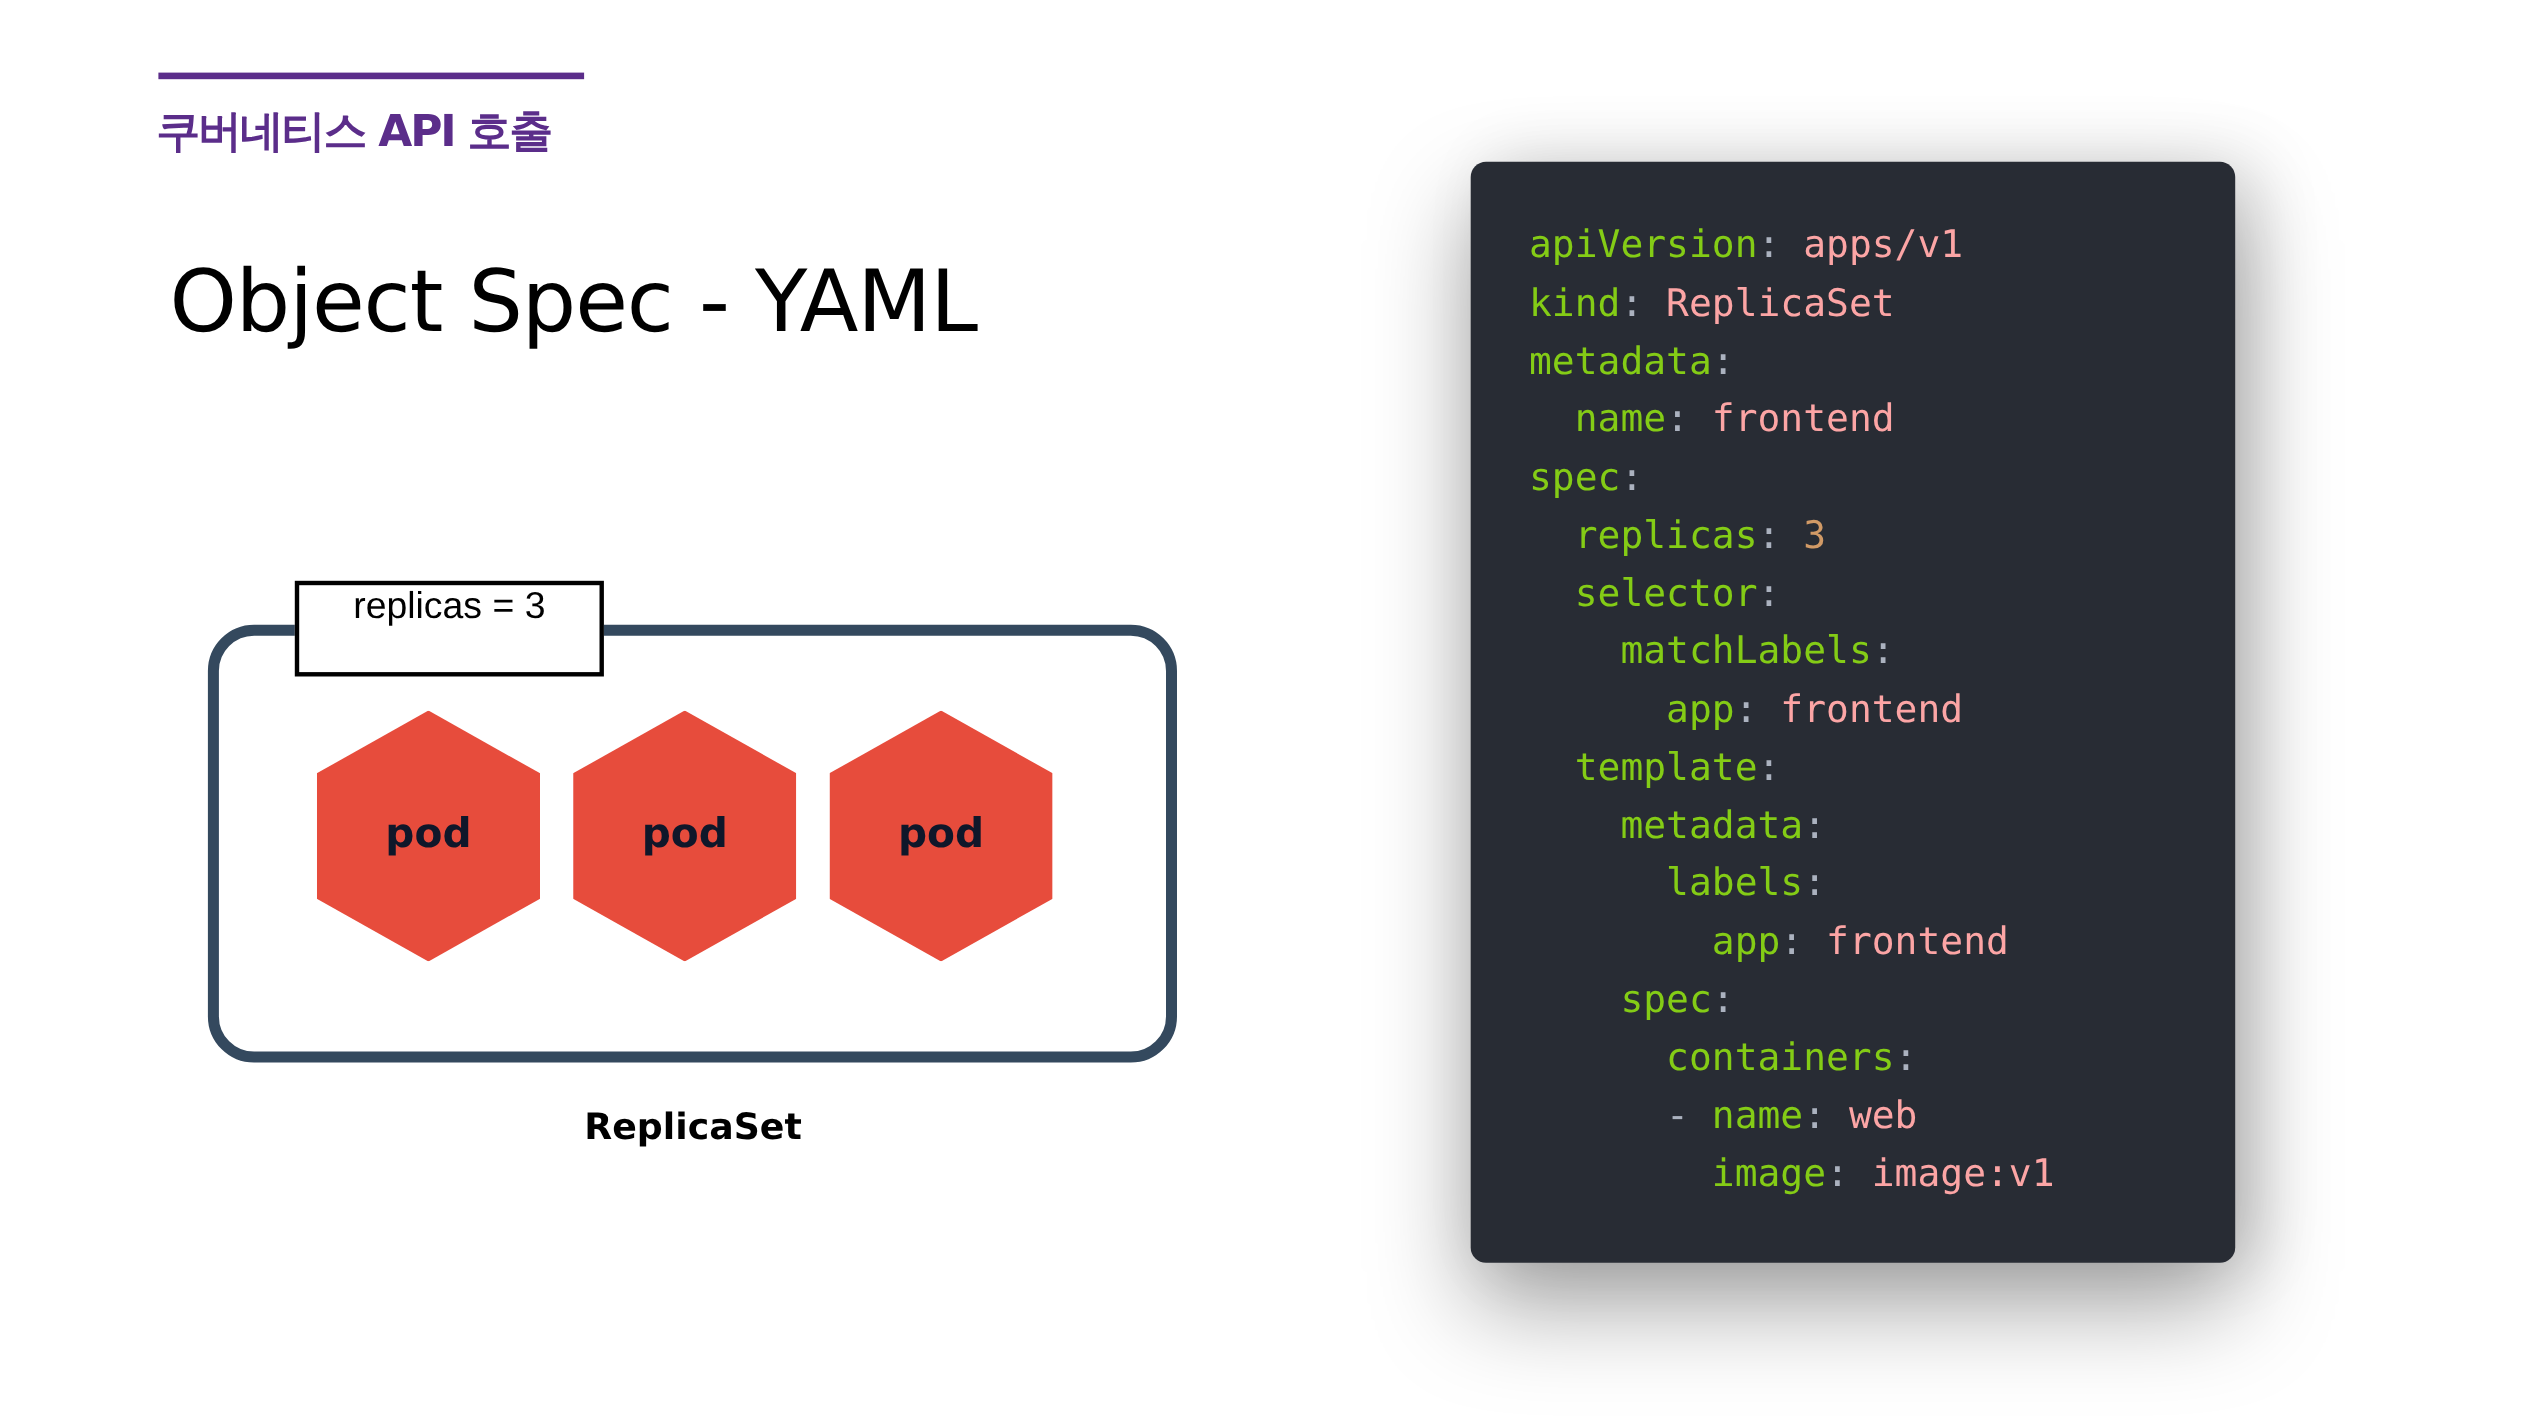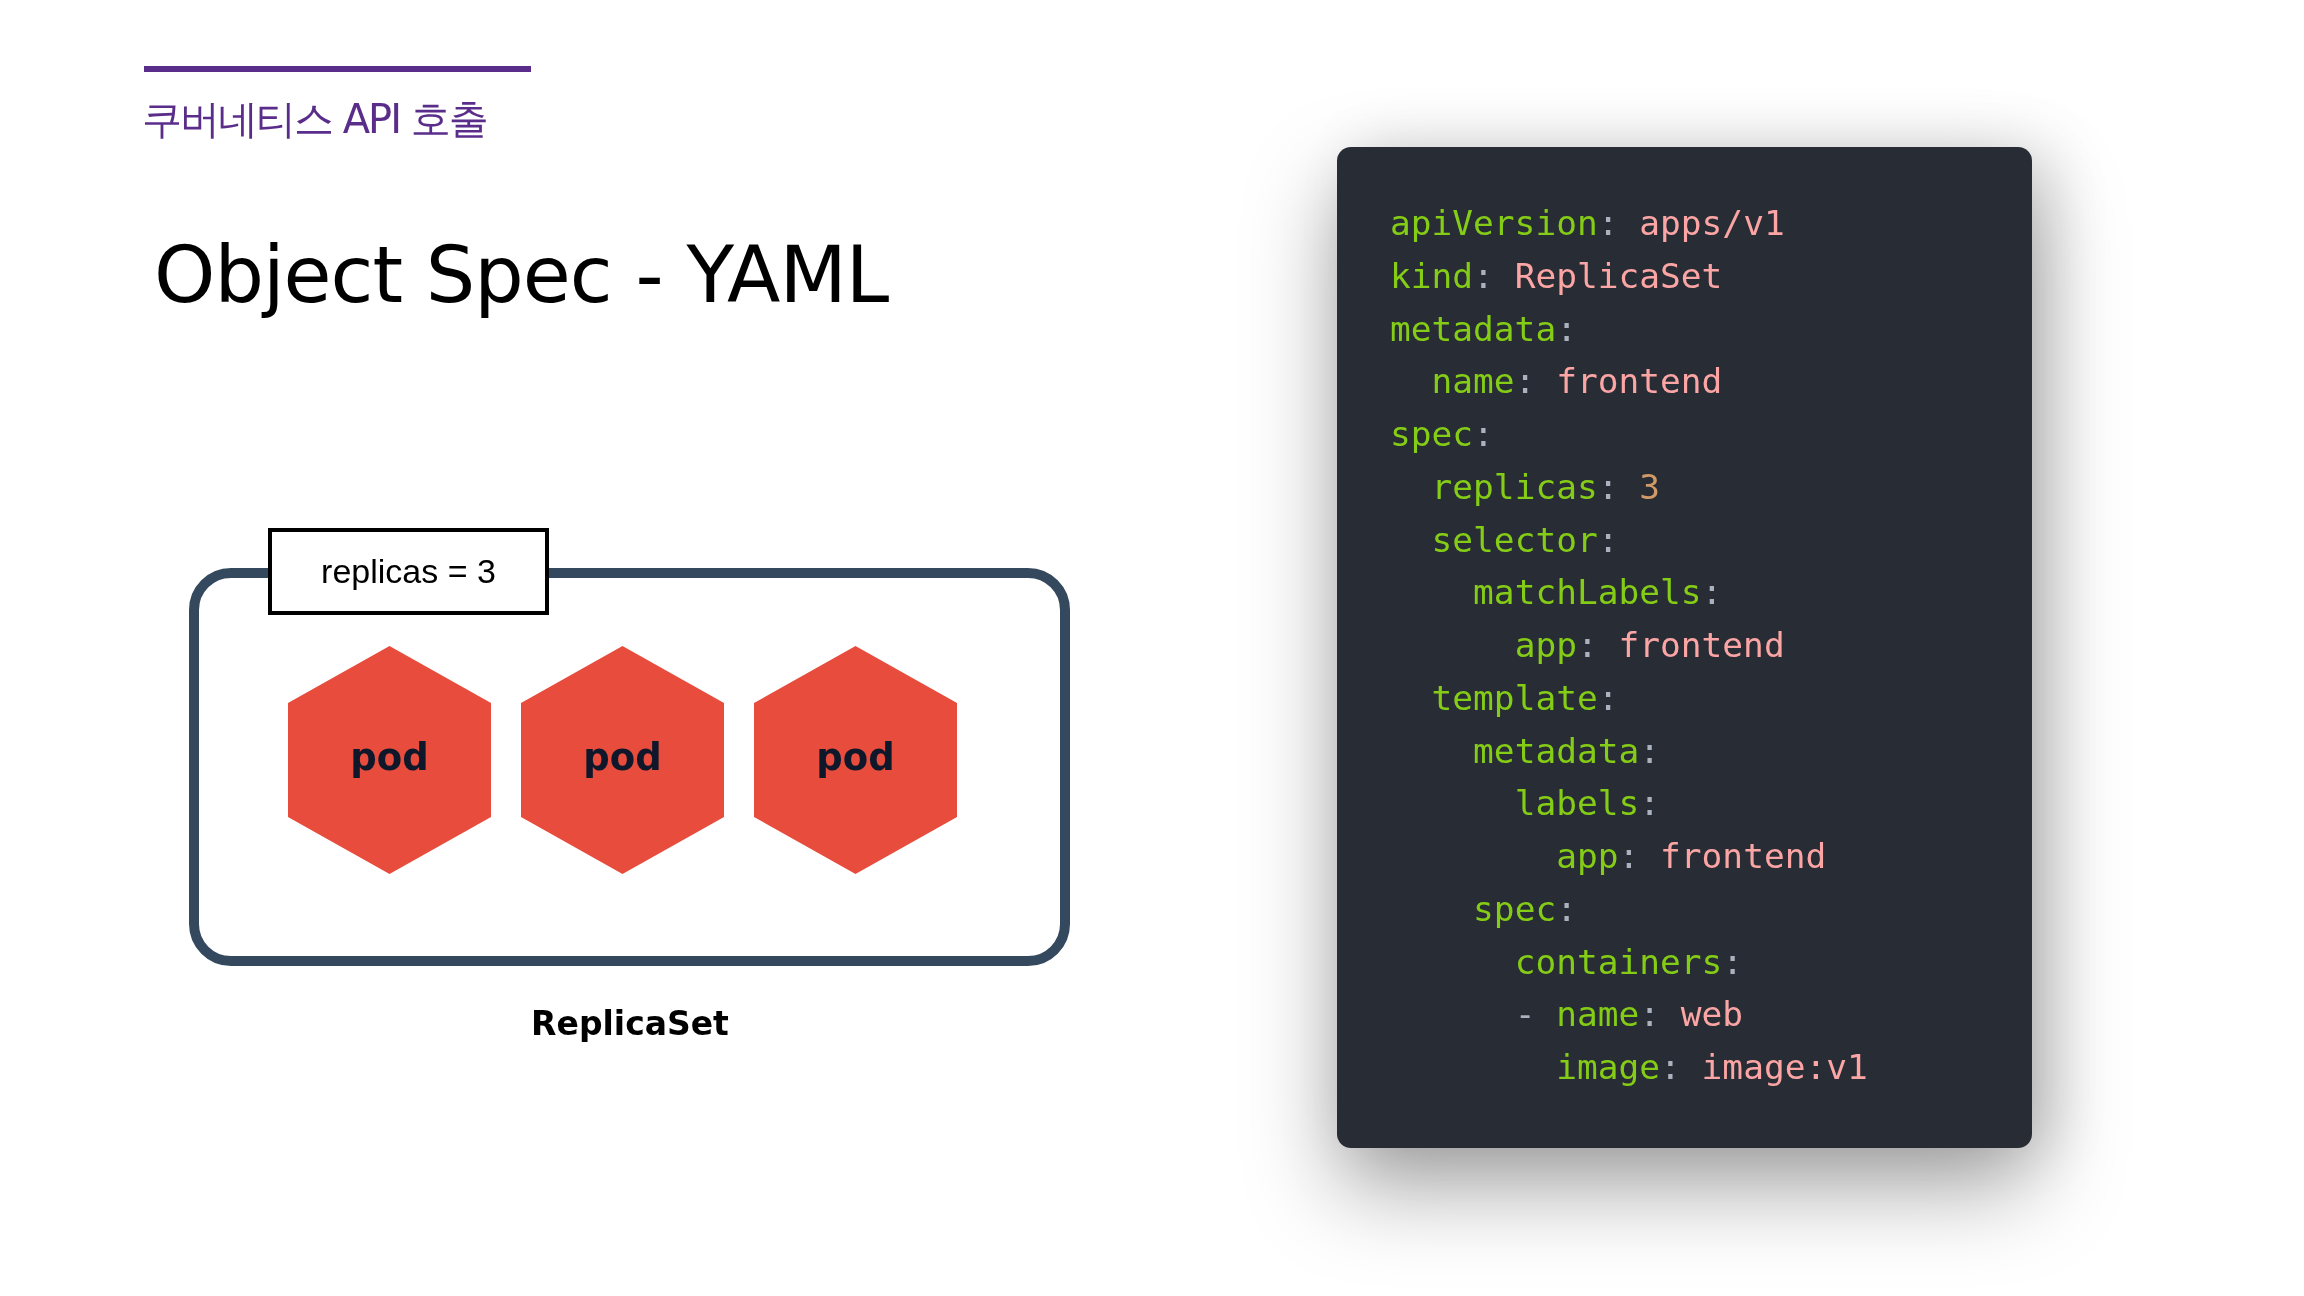--- a/index.html
+++ b/index.html
@@ -10,36 +10,37 @@
   }
   .accent-bar {
     position: absolute; left: 144px; top: 66px; width: 387px; height: 6px;
     background: #5b2d8a;
   }
   .section-label {
     position: absolute; left: 142px; top: 92px;
     font-family: "DejaVu Sans", sans-serif;
     font-size: 40px; color: #5b2d8a; letter-spacing: -2px;
     white-space: nowrap;
+    font-weight: bold;
   }
   .slide-title {
     position: absolute; left: 154px; top: 236px;
     font-family: "DejaVu Sans", sans-serif;
     font-size: 78px; color: #000; white-space: nowrap; letter-spacing: -1px;
     line-height: 1;
     text-align: right;
   }
   .replicaset-box {
     position: absolute; left: 189px; top: 568px; width: 861px; height: 378px;
     border: 10px solid #34495e; border-radius: 42px; background: #fff;
   }
   .replicas-label-box {
     position: absolute; left: 268px; top: 528px; width: 273px; height: 79px;
     border: 4px solid #000; background: #fff;
-    display: flex; align-items: center; justify-content: center;
+    display: flex; justify-content: center;
     font-family: "Liberation Sans", sans-serif; font-size: 34px; color: #000;
   }
   .pod {
     position: absolute; top: 646px; width: 203px; height: 228px;
     background: #e74c3c;
     clip-path: polygon(50% 0%, 100% 25%, 100% 75%, 50% 100%, 0% 75%, 0% 25%);
     display: flex; align-items: center; justify-content: center;
   }
   .pod span {
     color: #0f172a; font-family: "DejaVu Sans", sans-serif; font-weight: bold;

